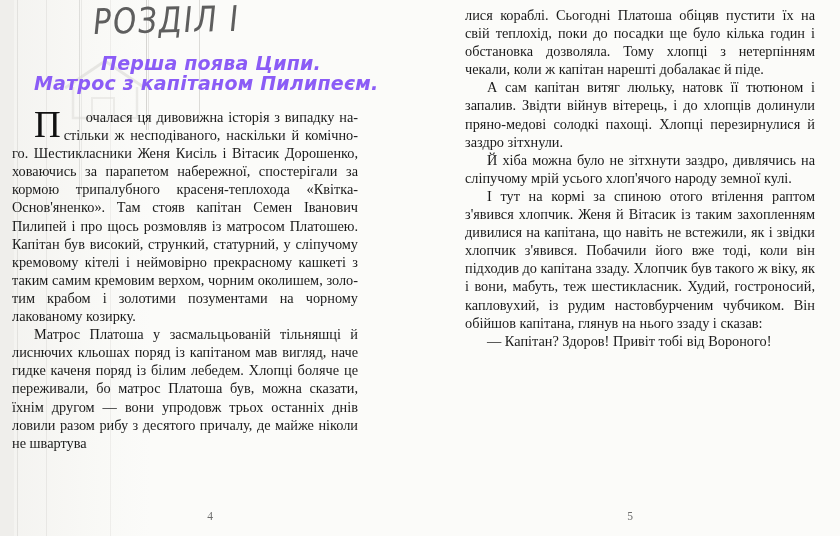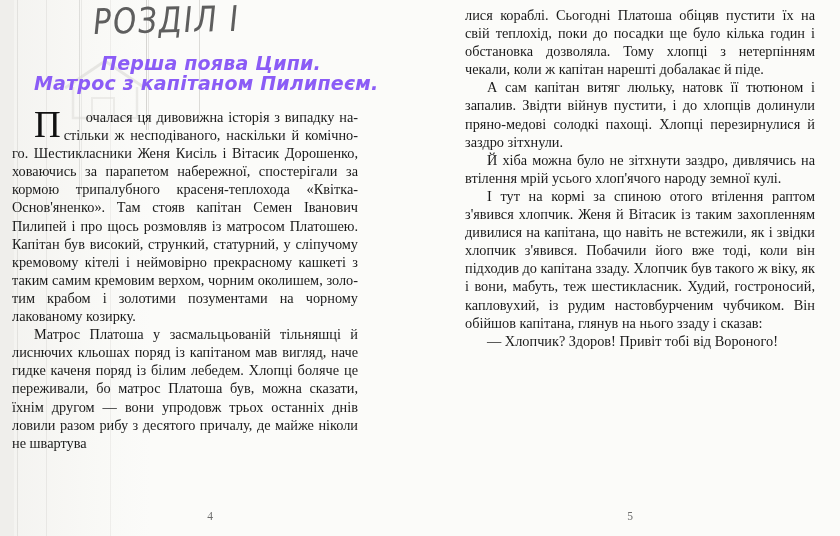--- a/index.html
+++ b/index.html
@@ -200,23 +200,23 @@
         <p><span>Матрос Платоша у засмальцьованій тільняш­ці й лиснючих кльошах поряд із капітаном мав вигляд, наче гидке каченя поряд із білим лебедем. Хлопці боляче це переживали, бо матрос Платоша був, можна сказати, їхнім другом — вони упро­довж трьох останніх днів ловили разом рибу з де­сятого причалу, де майже ніколи не швартува­</span></p>
       </div>
 
       <div class="folio folio-left">4</div>
     </div>
 
     <div class="page-col page-right">
 
       <div class="body-text">
         <p class="noindent"><span>лися кораблі. Сьогодні Платоша обіцяв пустити їх на свій теплохід, поки до посадки ще було кілька годин і обстановка дозволяла. Тому хлоп­ці з нетерпінням чекали, коли ж капітан нареш­ті добалакає й піде.</span></p>
-        <p><span>А сам капітан витяг люльку, натовк її тютю­ном і запалив. Звідти війнув пустити, і до хлоп­ців долинули пряно-медові солодкі пахощі. Хлопці перезирнулися й заздро зітхнули.</span></p>
-        <p><span>Й хіба можна було не зітхнути заздро, див­лячись на втілення мрій усього хлоп'ячого народу земної кулі.</span></p>
+        <p><span>А сам капітан витяг люльку, натовк її тютю­ном і запалив. Звідти війнув вітерець, і до хлоп­ців долинули пряно-медові солодкі пахощі. Хлопці перезирнулися й заздро зітхнули.</span></p>
+        <p><span>Й хіба можна було не зітхнути заздро, див­лячись на сліпучому мрій усього хлоп'ячого народу земної кулі.</span></p>
         <p><span>І тут на кормі за спиною отого втілення рап­том з'явився хлопчик. Женя й Вітасик із таким захопленням дивилися на капітана, що навіть не встежили, як і звідки хлопчик з'явився. По­бачили його вже тоді, коли він підходив до ка­пітана ззаду. Хлопчик був такого ж віку, як і вони, мабуть, теж шестикласник. Худий, гостроносий, капловухий, із рудим настовбурченим чубчиком. Він обійшов капітана, глянув на нього ззаду і сказав:</span></p>
-        <p><span>— Хлопчик? Здоров! Привіт тобі від Вороного!</span></p>
+        <p><span>— Капітан? Здоров! Привіт тобі від Вороного!</span></p>
       </div>
 
       <div class="folio folio-right">5</div>
     </div>
 
   </div>
 </div>
 
 </body></html>

